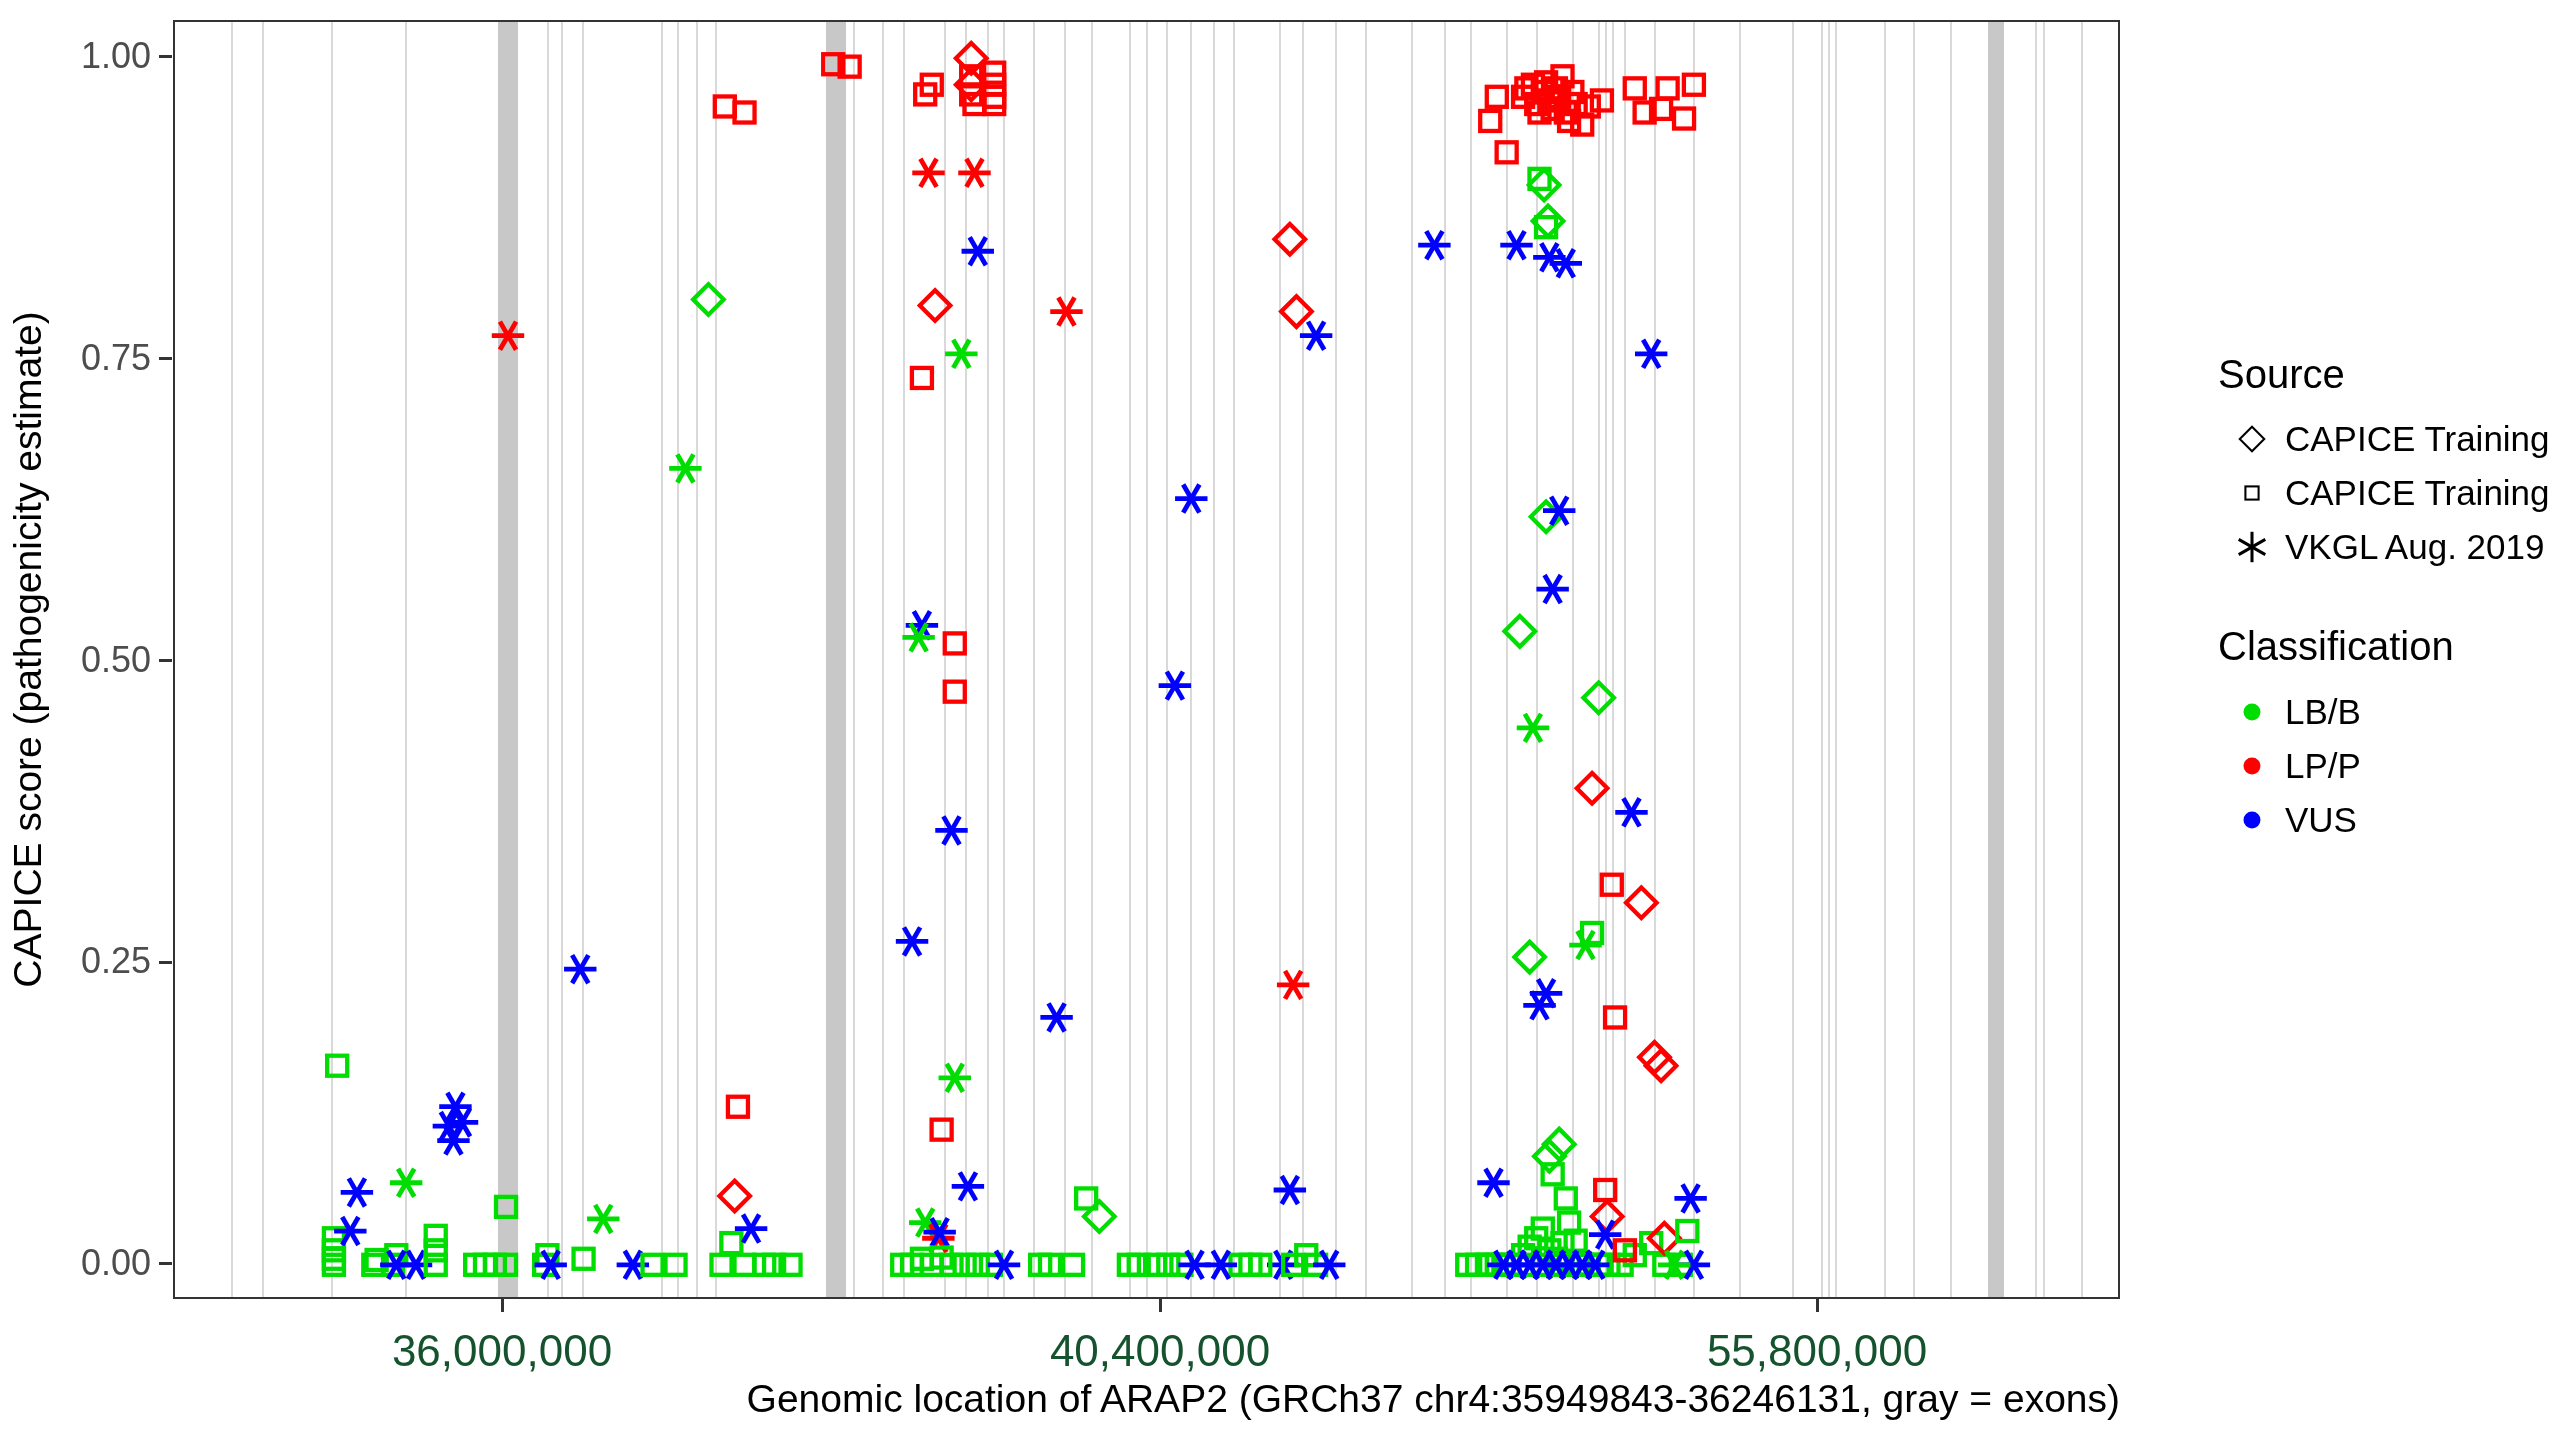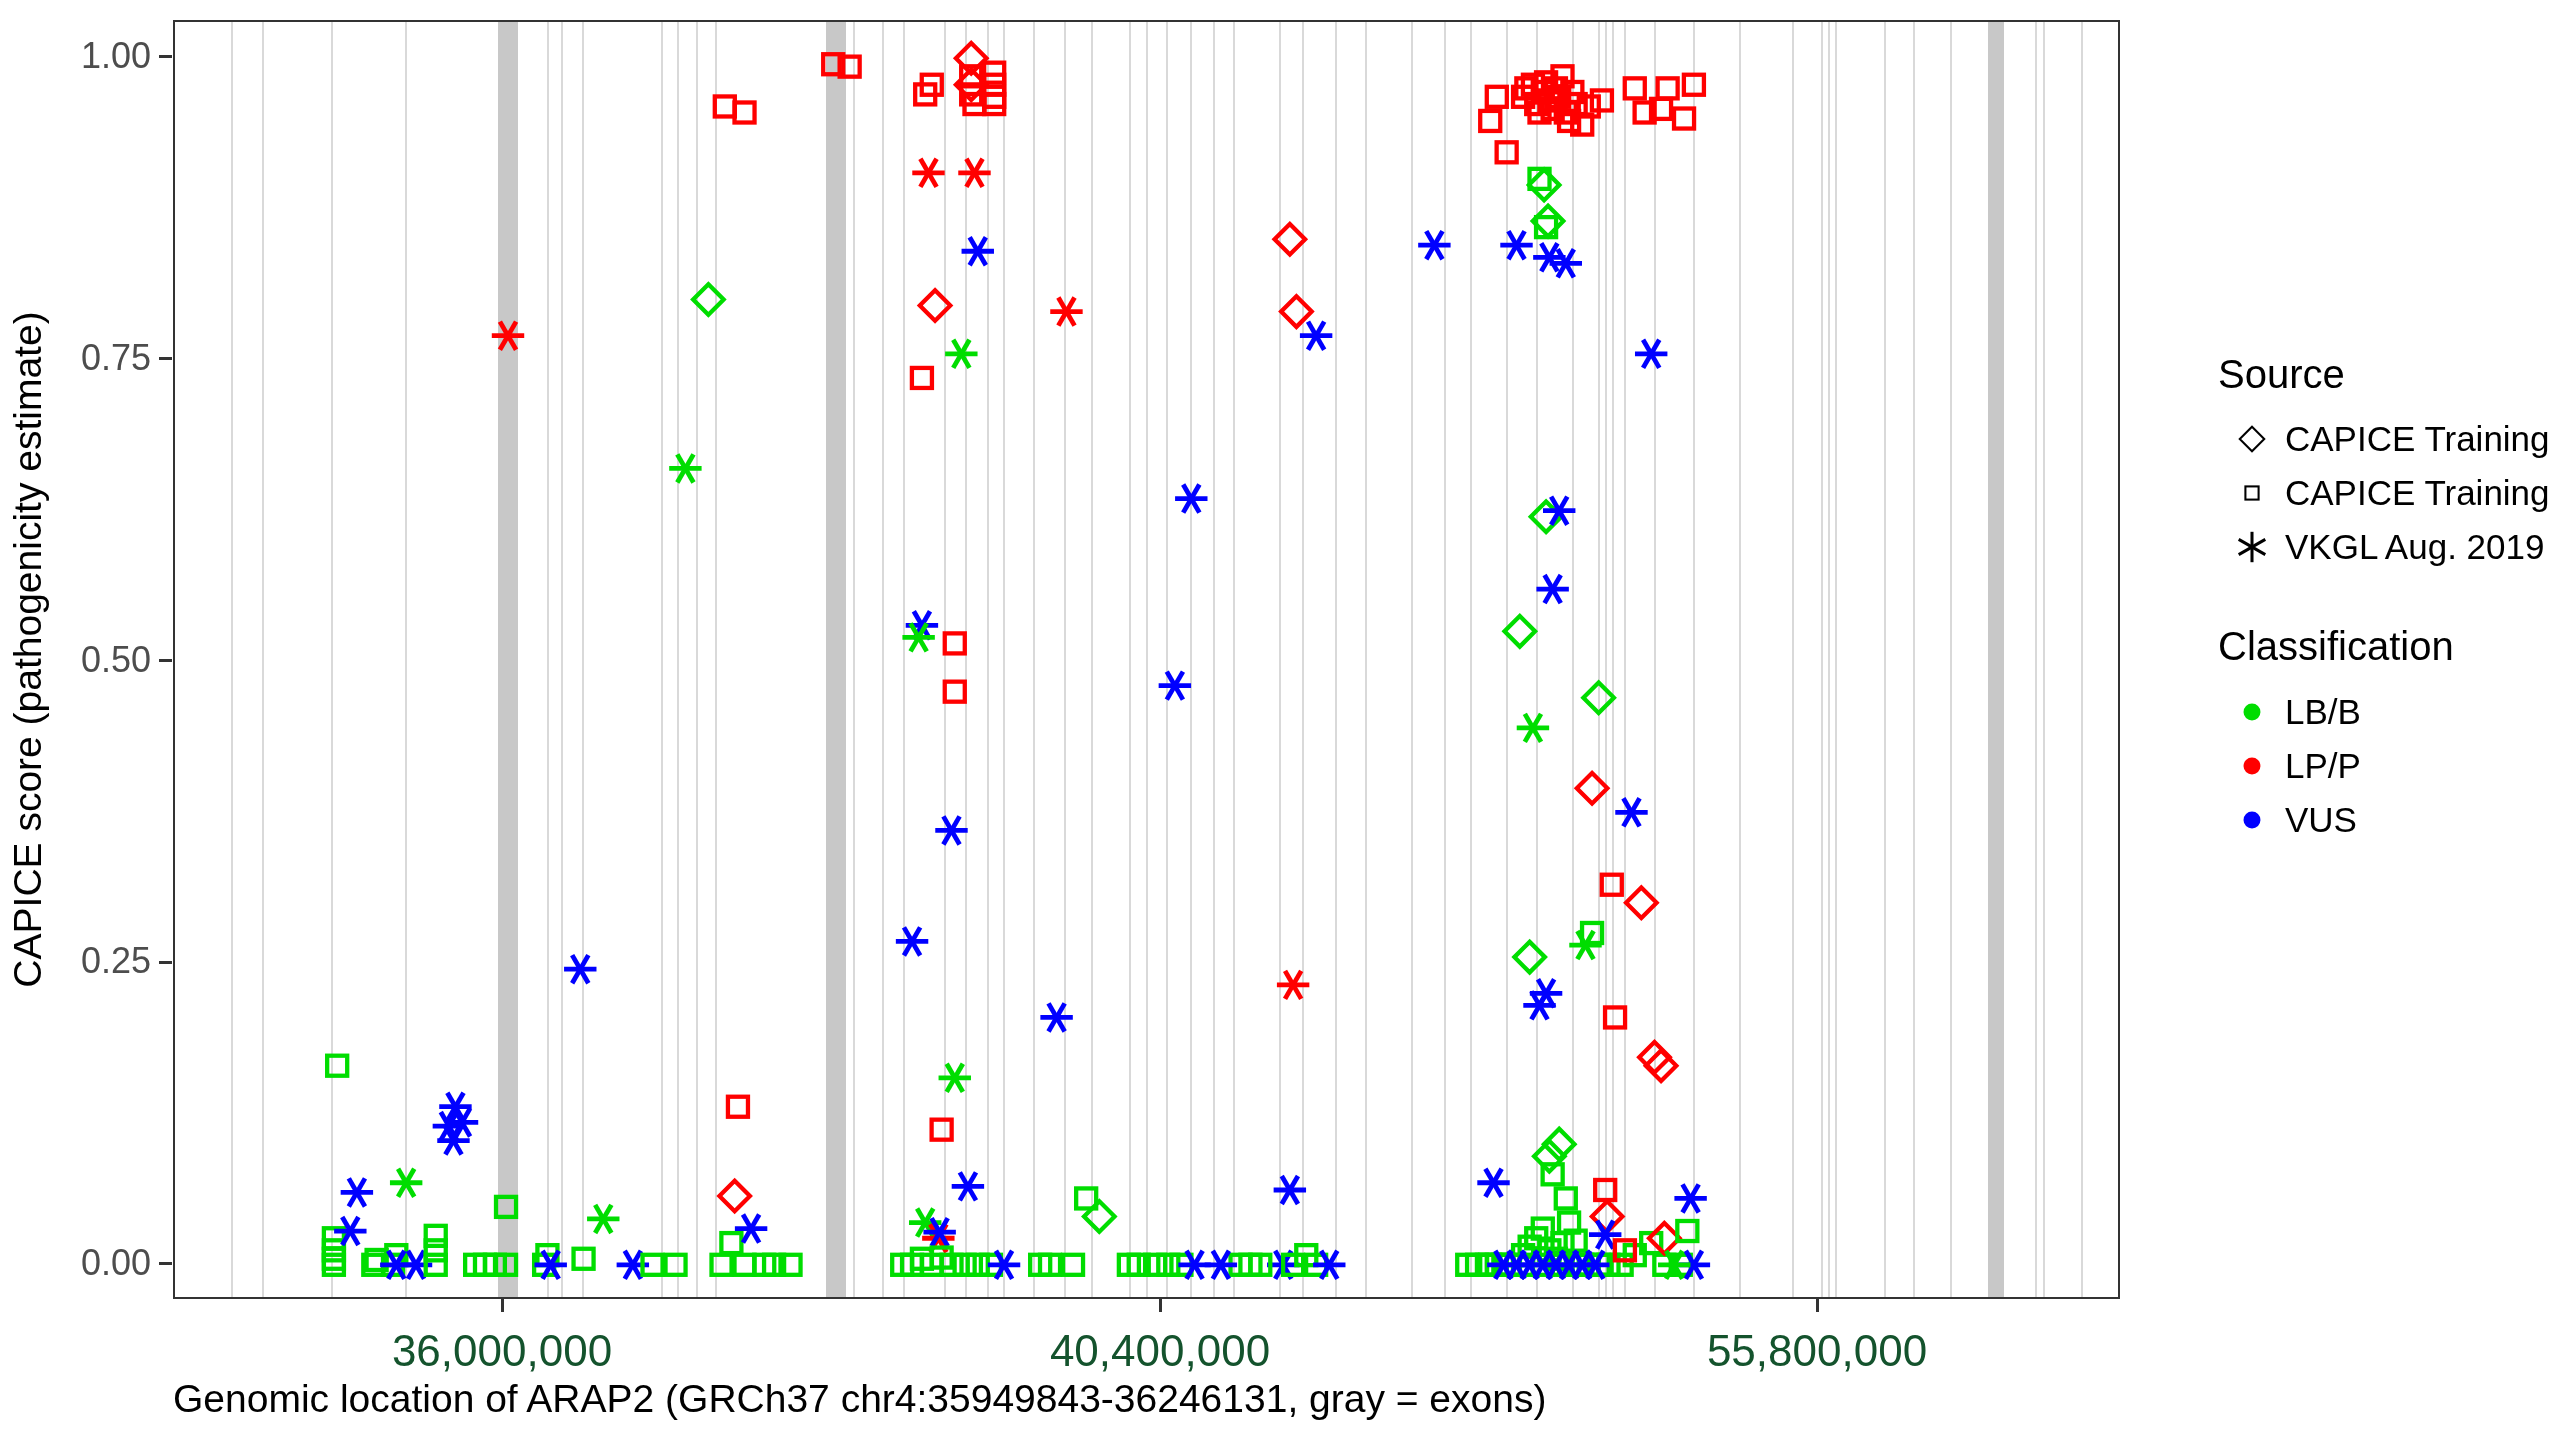--- a/index.html
+++ b/index.html
@@ -68,21 +68,21 @@
     top: 1299px;
     width: 2.9px;
     height: 13.4px;
     background: #333333;
   }
   #xlabel {
     position: absolute;
     left: 173px;
     top: 1377px;
     width: 1947px;
-    text-align: left;
+    text-align: right;
     font-size: 39px;
     color: #000000;
     white-space: nowrap;
   }
   
   #panel {
     position: absolute;
     left: 173px;
     top: 20px;
     width: 1947px;

